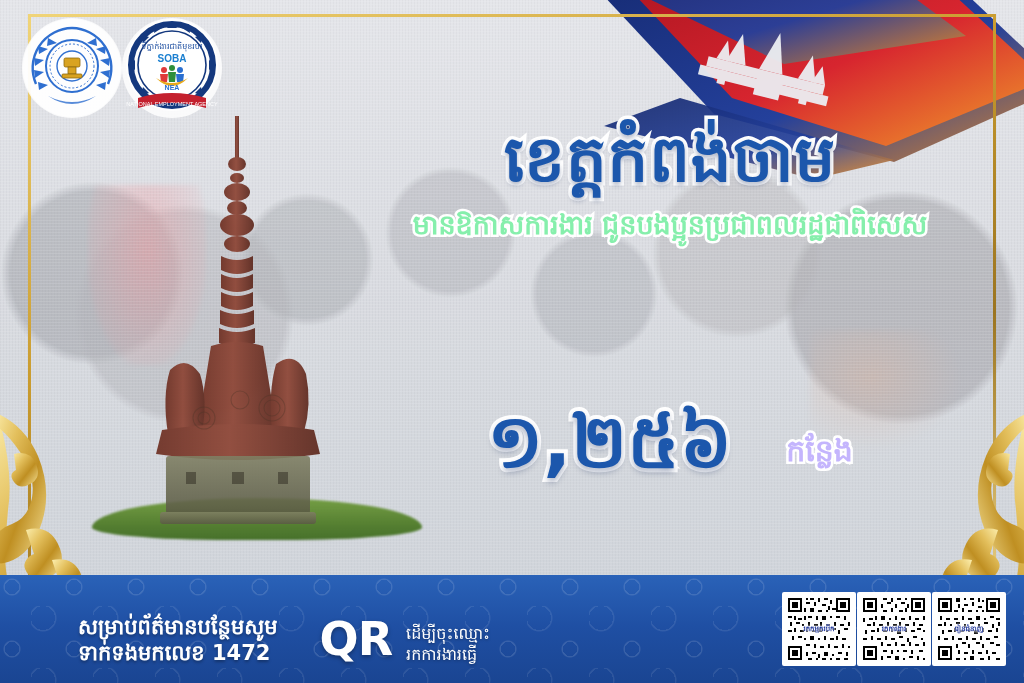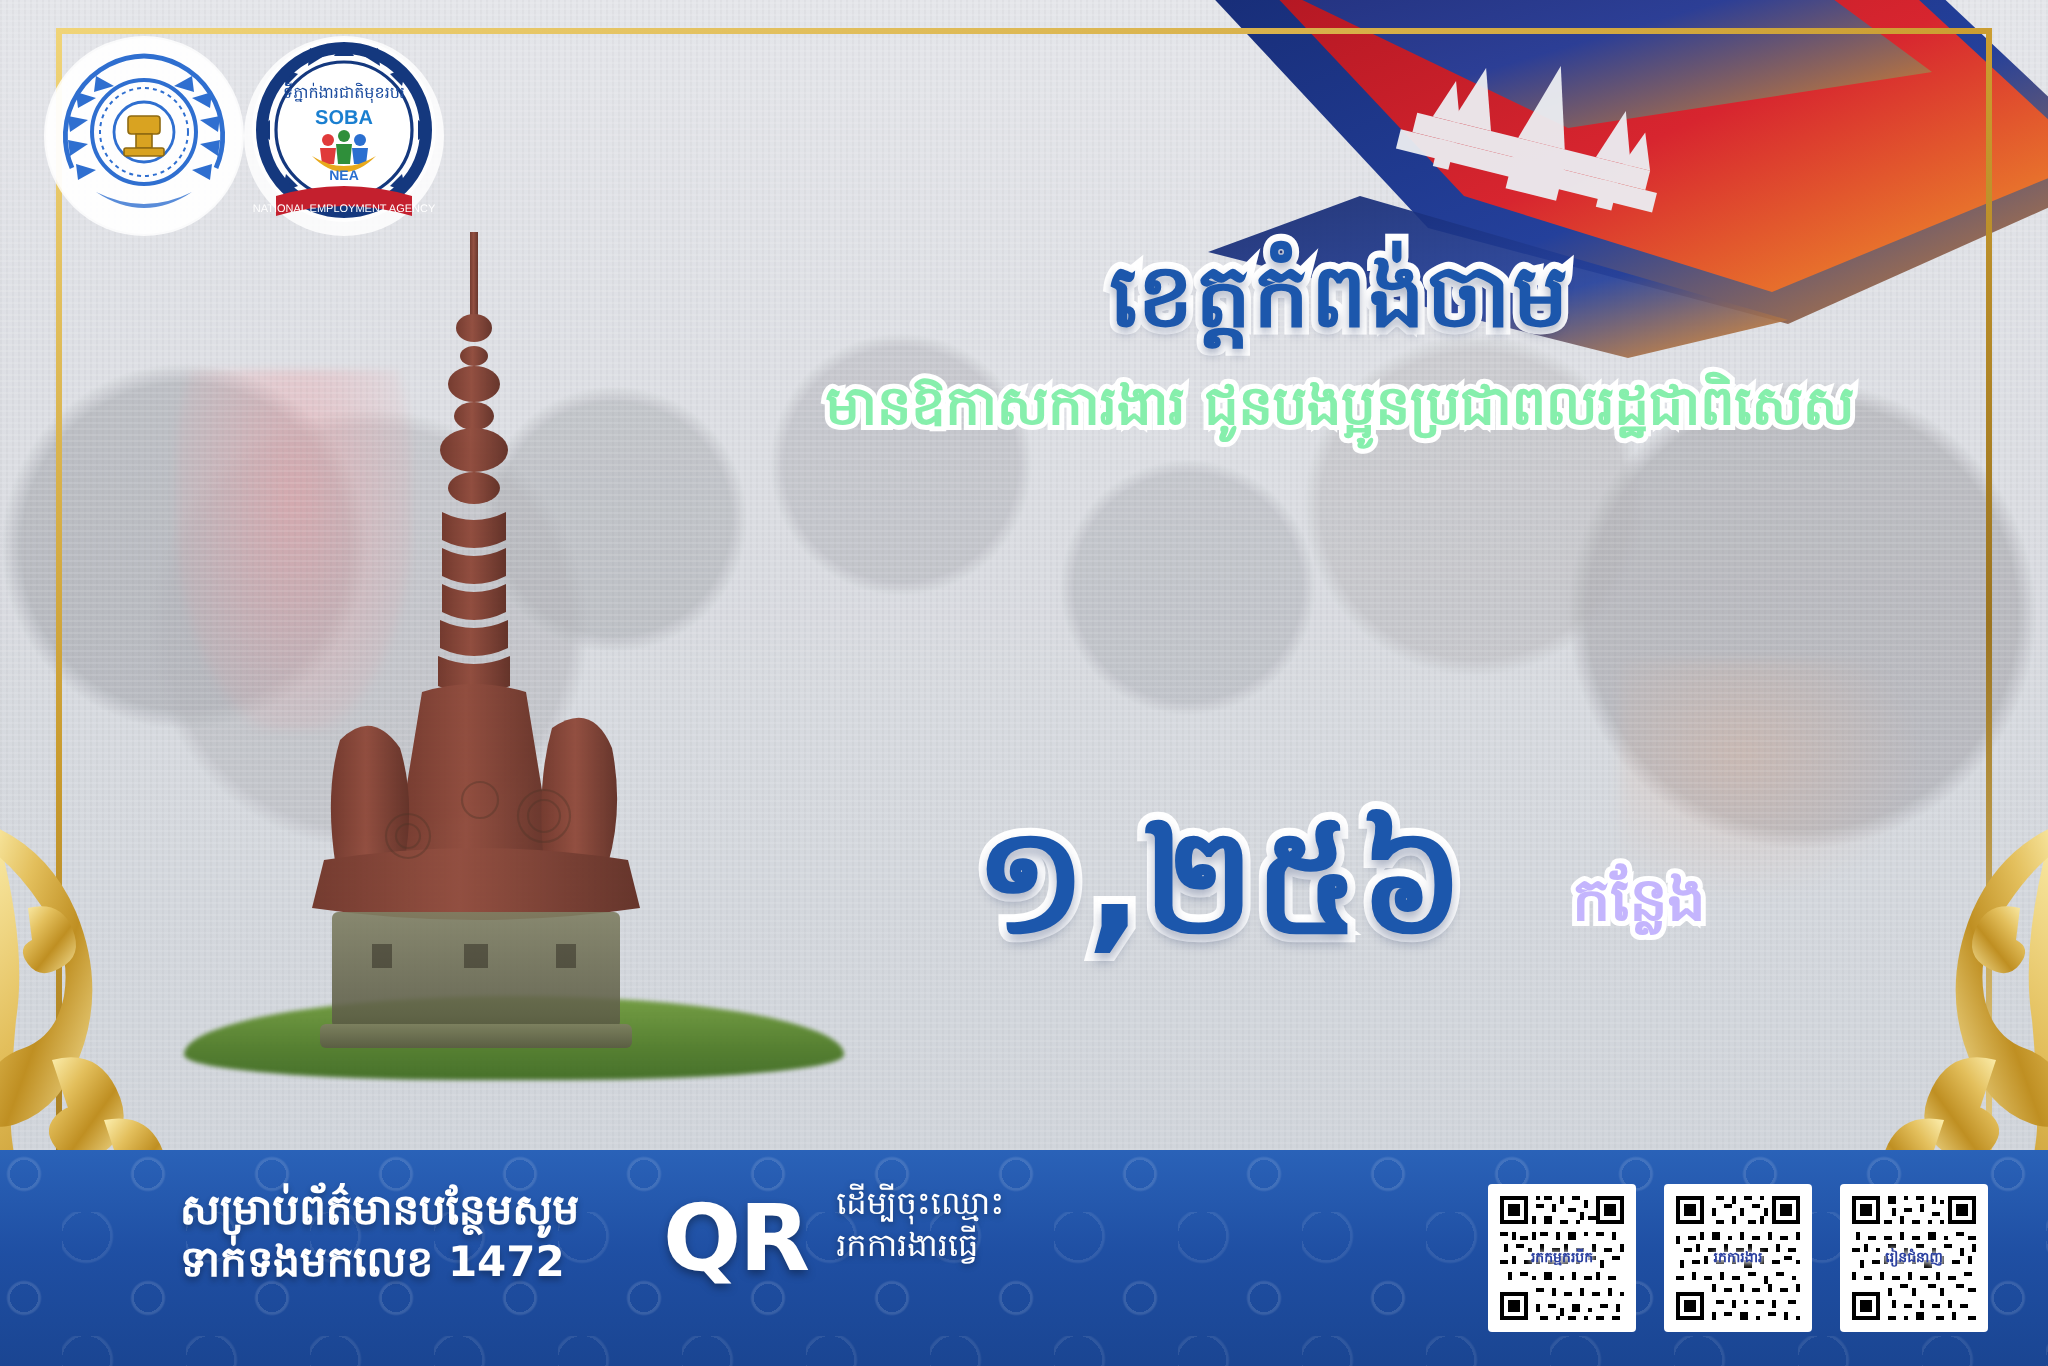--- a/index.html
+++ b/index.html
@@ -81,21 +81,21 @@
   .emblem{width:100px;height:100px;border-radius:50%;background:rgba(255,255,255,.82);
           display:flex;align-items:center;justify-content:center;}
   .emblem svg{width:100%;height:100%;}
 
   
   .headline{
     position:absolute;left:336px;top:126px;width:668px;text-align:center;
     color:#1b56a8;
   }
   .title{
-    font-size:44px;line-height:1.05;font-weight:bold;letter-spacing:1px;
+    font-size:64px;line-height:1.05;font-weight:bold;letter-spacing:1px;
     color:#1c57ac;
     -webkit-text-stroke:7px #ffffff;
     paint-order:stroke fill;
     text-shadow:0 3px 5px rgba(20,40,90,.35);
   }
   .subline{
     font-size:27px;line-height:1.22;font-weight:bold;color:#86efac;
     -webkit-text-stroke:5px #ffffff;paint-order:stroke fill;
     margin-top:16px;
   }
@@ -122,41 +122,41 @@
     display:flex;align-items:center;
   }
   .footer-pattern{
     position:absolute;inset:0;opacity:.22;
     background-image:
       radial-gradient(circle at 12px 12px, rgba(255,255,255,.0) 0 7px, rgba(255,255,255,.55) 7px 8px, rgba(255,255,255,0) 9px),
       radial-gradient(circle at 12px 12px, rgba(255,255,255,.0) 0 12px, rgba(255,255,255,.40) 12px 13px, rgba(255,255,255,0) 14px);
     background-size:62px 62px,62px 62px;
     background-position:0 0, 31px 31px;
   }
-  .footer-inner{position:relative;display:flex;align-items:flex-start;width:100%;padding:0 30px;}
+  .footer-inner{position:relative;display:flex;align-items:flex-end;width:100%;padding:0 18px;}
 
   .contact{
     color:#ffffff;font-size:21px;font-weight:bold;line-height:1.24;
     margin-left:60px;text-shadow:0 2px 3px rgba(0,0,0,.3);white-space:nowrap;
   }
   .scan-pill{
     margin-left:40px;color:#ffffff;font-size:28px;font-weight:bold;
     -webkit-text-stroke:4px rgba(255,255,255,.0);
     padding:3px 10px;
     text-shadow:0 0 2px #ffffff,0 0 4px rgba(255,255,255,.6),0 2px 4px rgba(0,0,0,.35);
   }
   .qr-word{
     margin-left:42px;color:#ffffff;font-size:46px;font-weight:bold;letter-spacing:-1px;
     text-shadow:0 2px 4px rgba(0,0,0,.35);
   }
   .qr-caption{
     margin-left:14px;color:#ffffff;font-size:16px;font-weight:normal;line-height:1.3;
     text-shadow:0 1px 3px rgba(0,0,0,.35);white-space:nowrap;
   }
-  .qr-list{margin-left:auto;display:flex;gap:14px;align-items:center;}
+  .qr-list{margin-left:auto;display:flex;gap:1px;align-items:center;}
   .qr-box{
     width:74px;height:74px;background:#ffffff;padding:4px;box-sizing:border-box;
     position:relative;border-radius:2px;
   }
   .qr-box svg{width:100%;height:100%;display:block;}
   .qr-label{
     position:absolute;left:50%;top:50%;transform:translate(-50%,-50%);
     font-size:7px;font-weight:bold;color:#2a3fa0;white-space:nowrap;
     text-shadow:0 0 2px #fff,0 0 3px #fff,0 0 4px #fff;
   }

